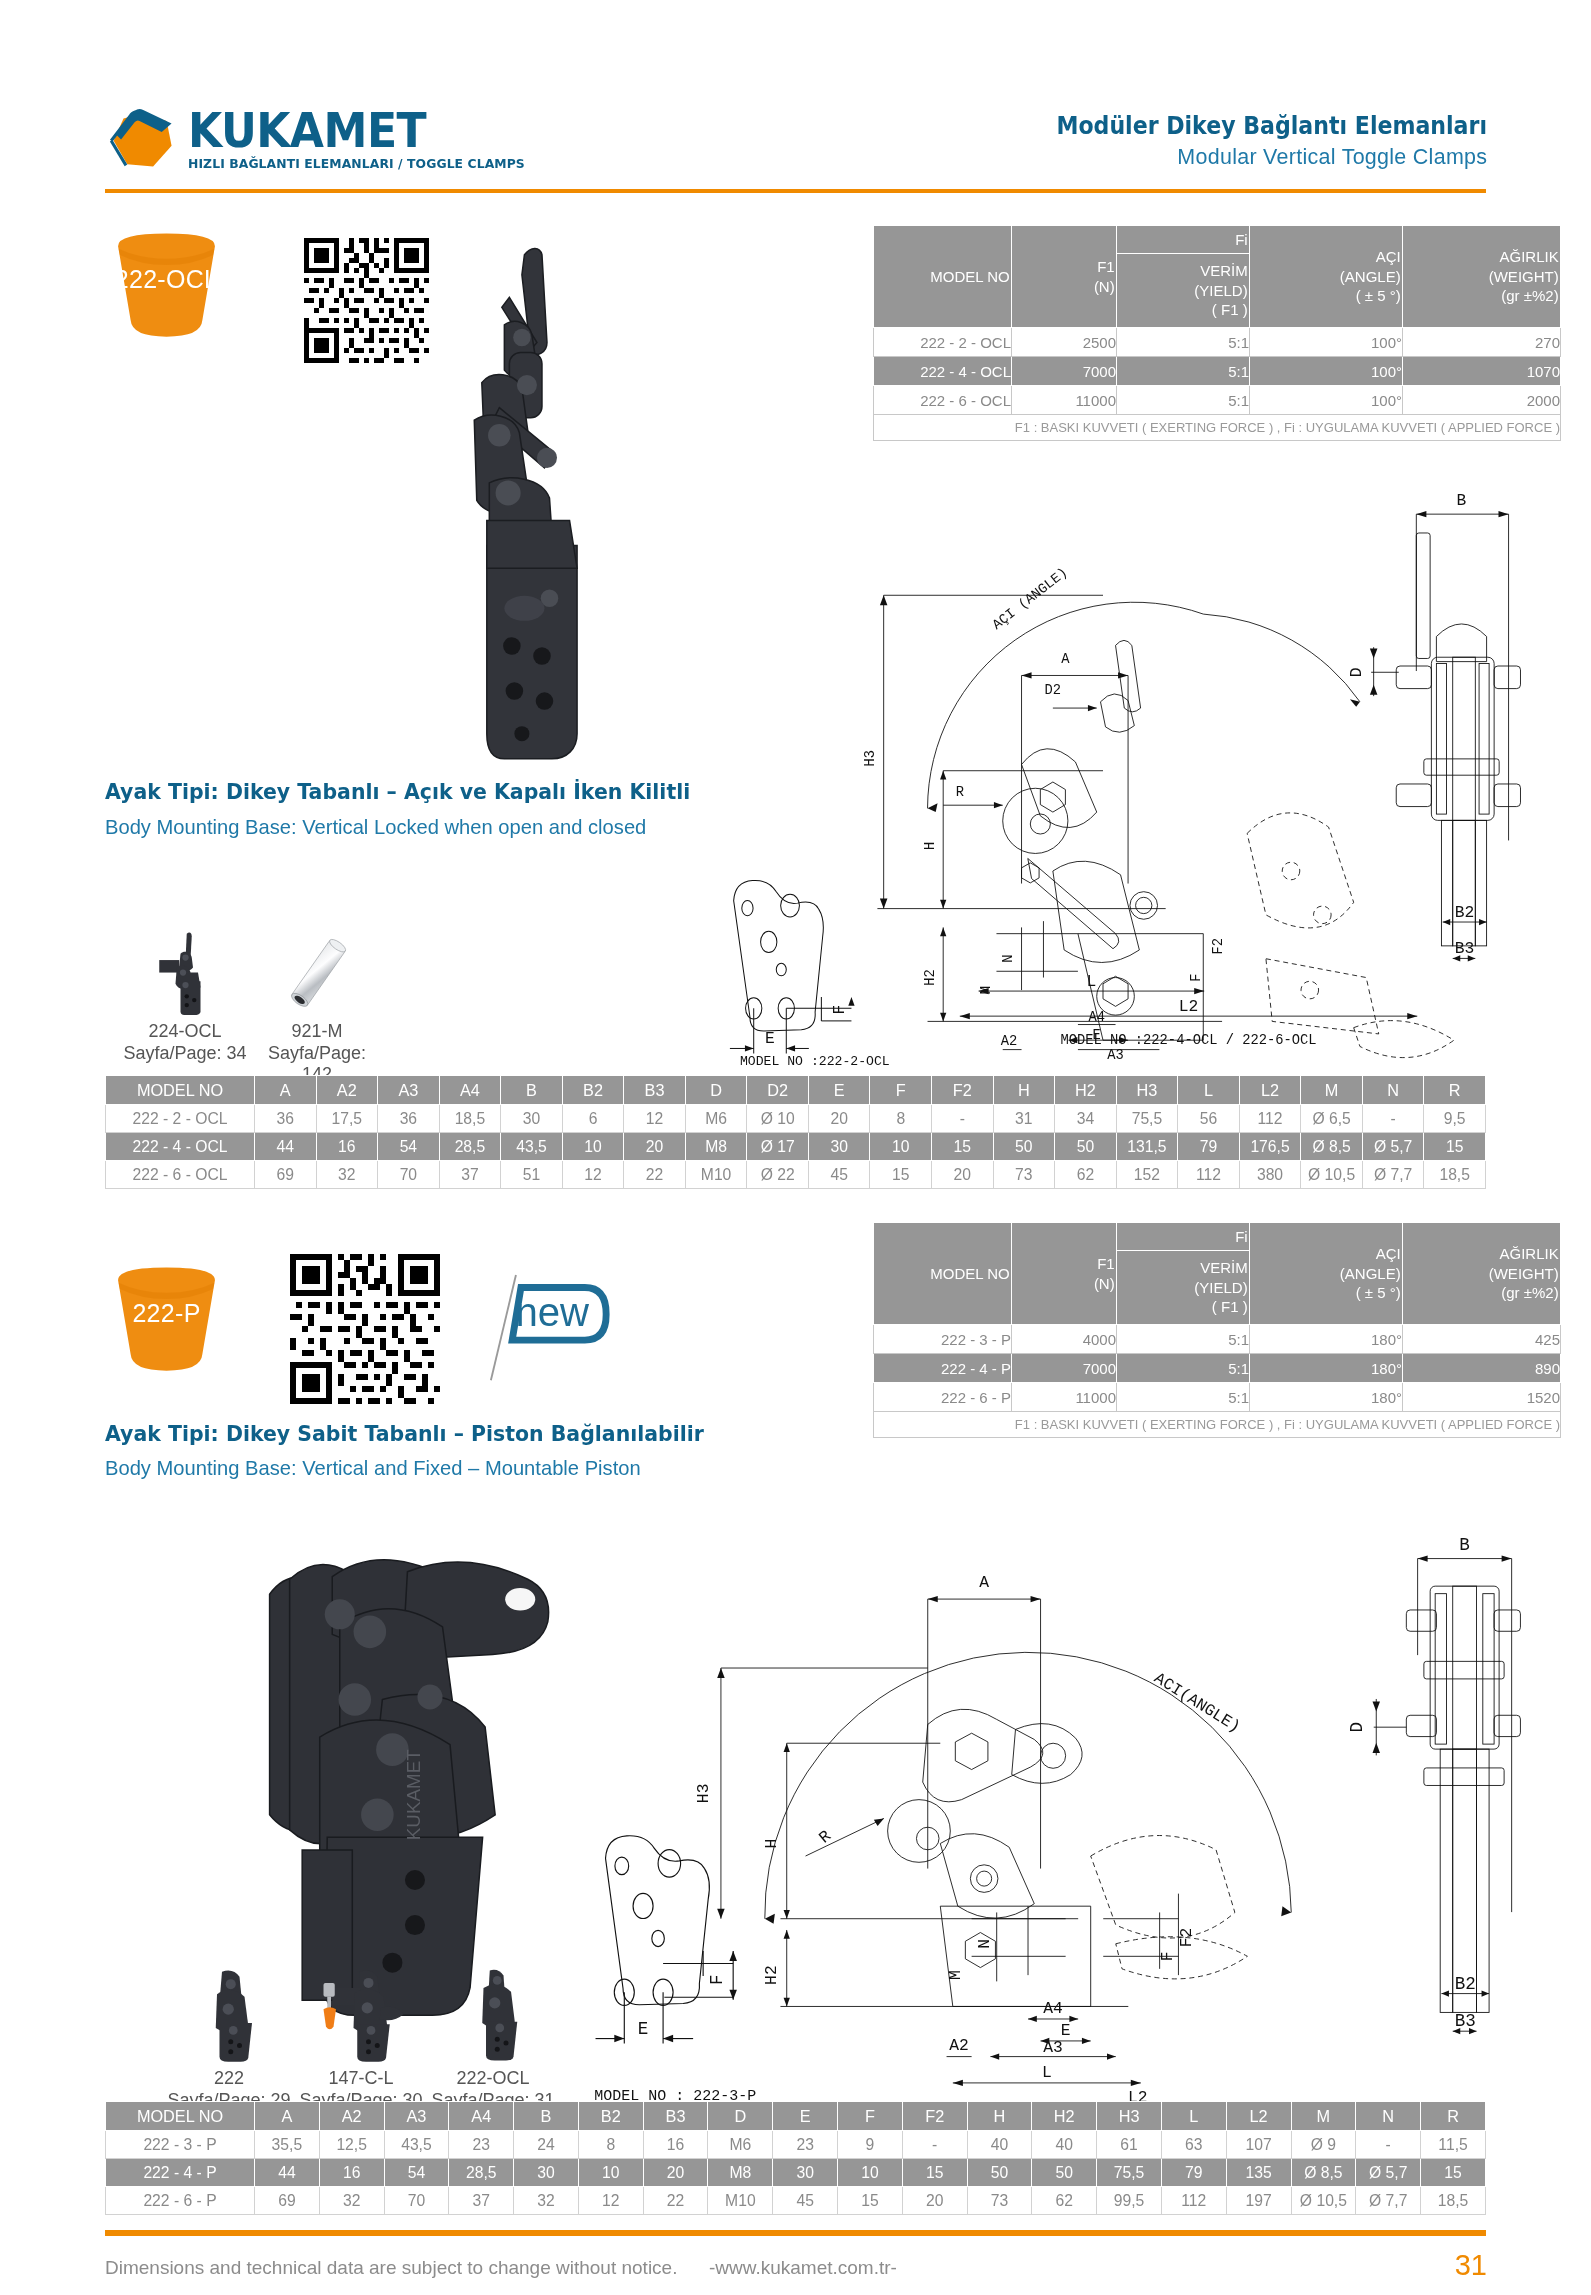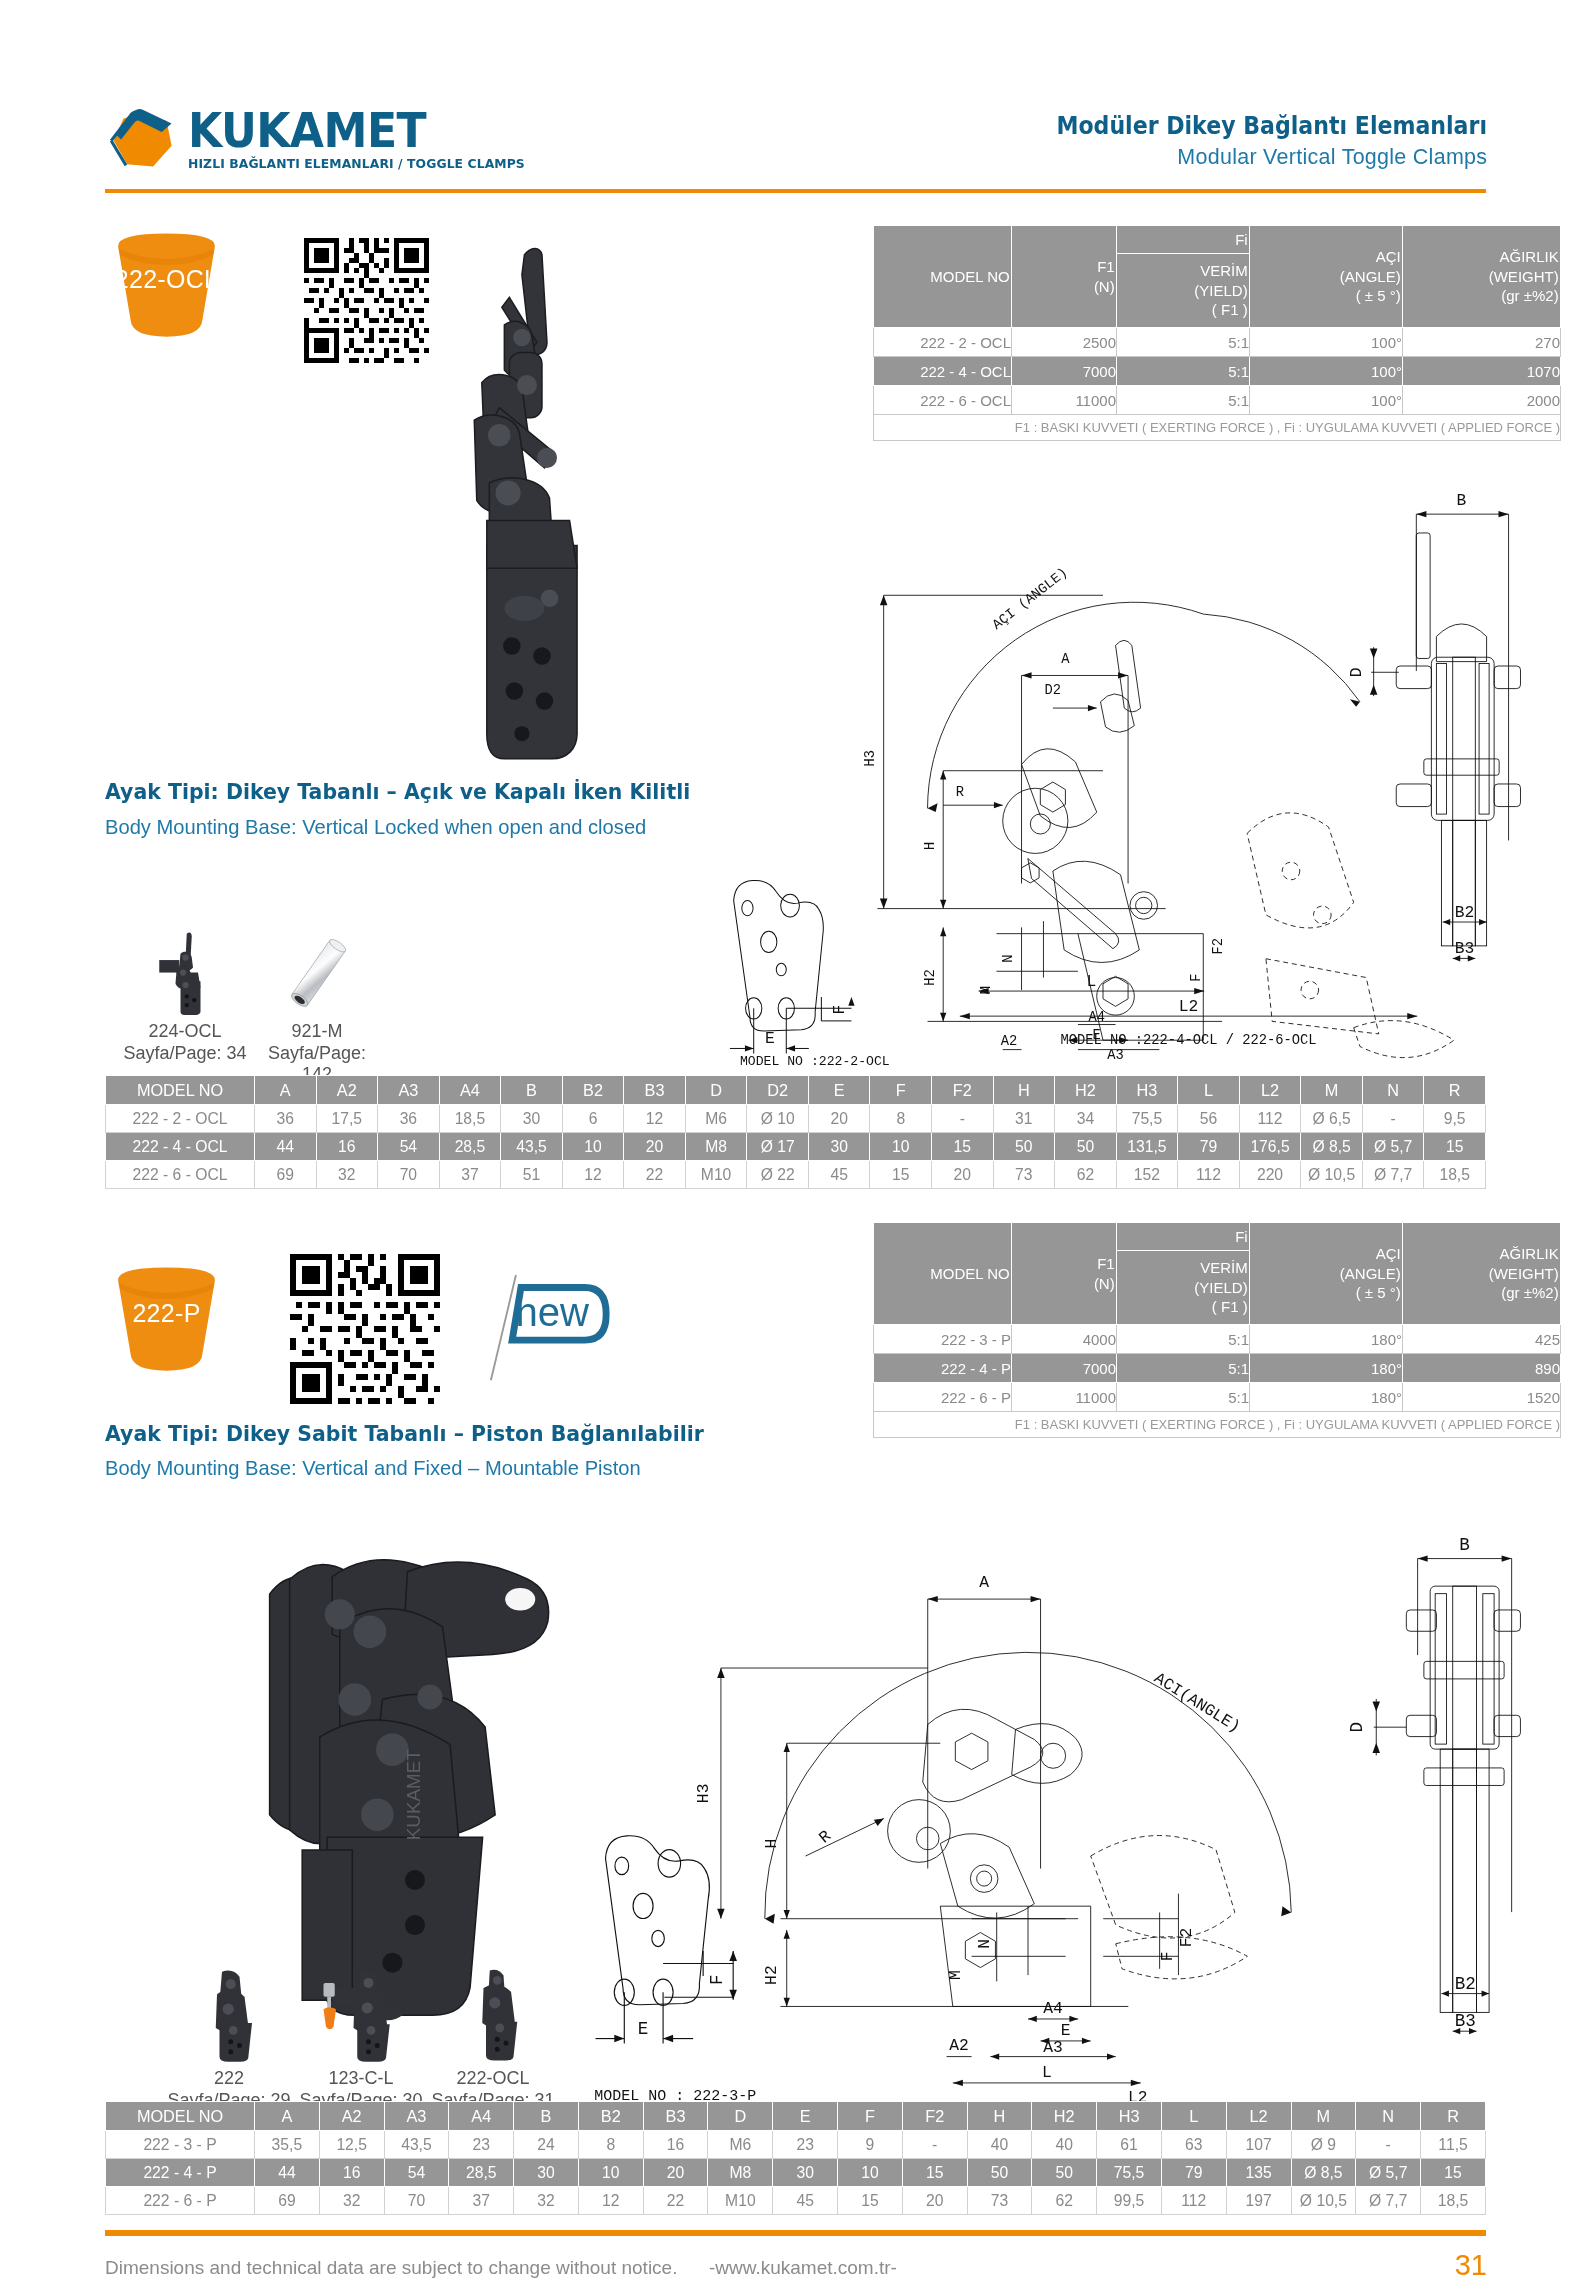--- a/index.html
+++ b/index.html
@@ -791,21 +791,21 @@
           <td>22</td>
           <td>M10</td>
           <td>Ø 22</td>
           <td>45</td>
           <td>15</td>
           <td>20</td>
           <td>73</td>
           <td>62</td>
           <td>152</td>
           <td>112</td>
-          <td>220</td>
+          <td>380</td>
           <td>Ø 10,5</td>
           <td>Ø 7,7</td>
           <td>18,5</td>
         </tr>
       </tbody>
     </table>
 
   <div class="badge-cup" style="left:108px; top:1216px;">
     <svg viewBox="0 0 186 186" width="117" height="117">
       <path d="M16 32 Q16 12 93 12 Q170 12 170 32 L150 150 Q148 176 93 176 Q38 176 36 150 Z" fill="#ef8d11"></path>
@@ -1220,21 +1220,21 @@
               <circle cx="90" cy="62" r="9"></circle>
               <circle cx="96" cy="98" r="7"></circle>
             </g>
           <g fill="#141518">
               <circle cx="92" cy="116" r="4"></circle>
               <circle cx="106" cy="122" r="4"></circle>
               <circle cx="92" cy="132" r="4"></circle>
             </g>
         </svg>
       </div>
-      <div class="acc-code">123-C-L</div>
+      <div class="acc-code">147-C-L</div>
       <div class="acc-page">Sayfa/Page: 30</div>
     </div>
     <div class="acc">
       <div class="acc-img">
         <svg width="75" height="94" viewBox="0 0 120 150">
           <g fill="#303238">
             <path d="M54 2 q 14 -4 22 8 l 2 28 q -14 10 -26 0 Z"></path>
             <path d="M44 30 q 22 -14 44 6 l 6 48 q -26 22 -52 2 Z"></path>
             <path d="M48 84 L98 84 L92 140 q -2 6 -12 6 L62 146 q -14 0 -14 -8 Z"></path>
           </g>

